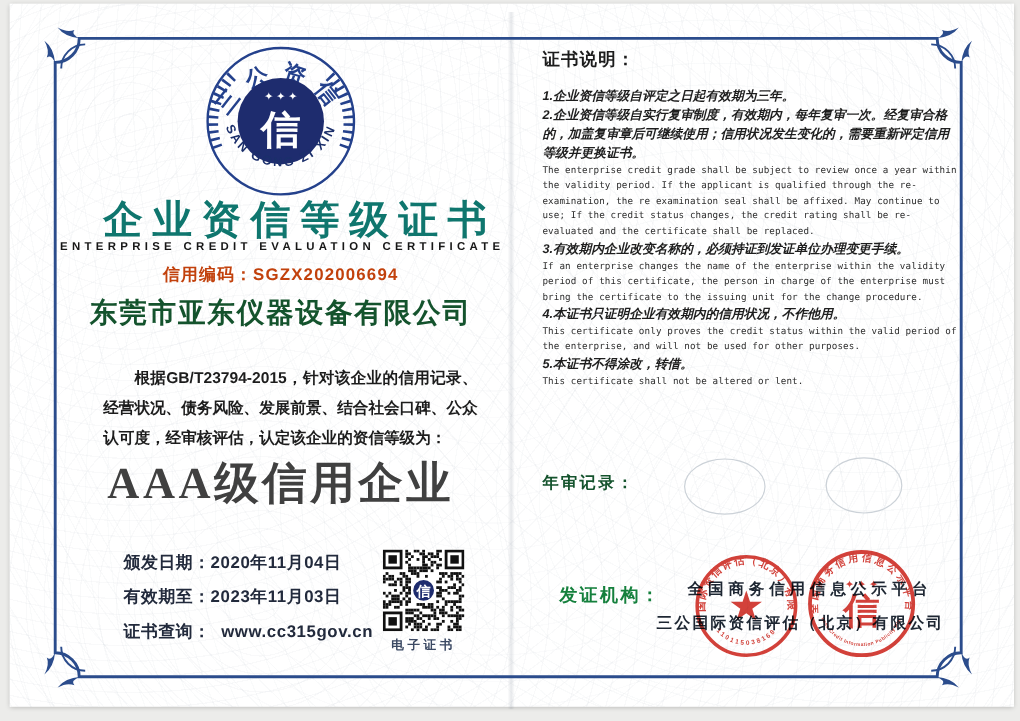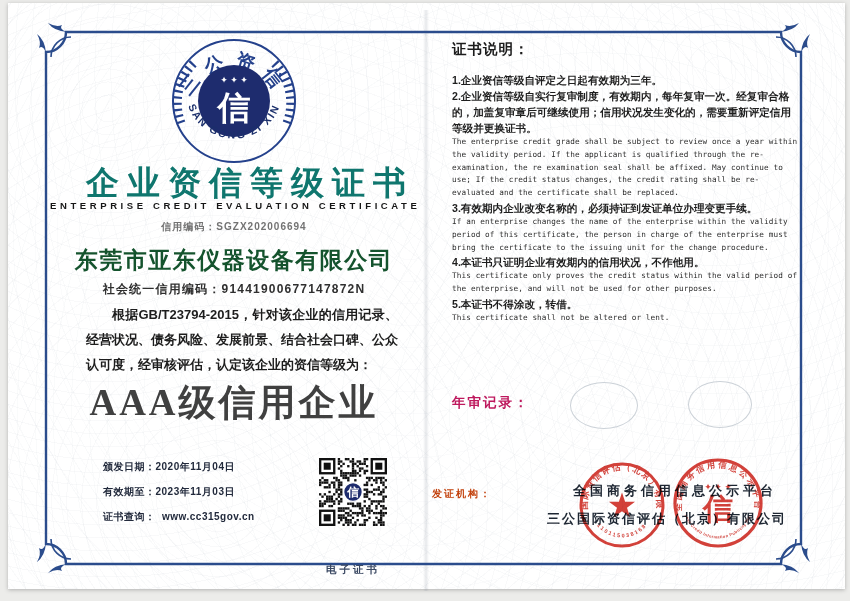--- a/index.html
+++ b/index.html
@@ -17,46 +17,46 @@
       repeating-radial-gradient(circle at 48% 40%, rgba(170,180,192,.09) 0 1px, transparent 1px 22px);}
   .fold{position:absolute;left:423px;top:10px;width:6px;bottom:10px;
     background:linear-gradient(90deg,transparent,rgba(120,130,145,.18) 50%,transparent);}
   svg.frame{position:absolute;left:0;top:0;pointer-events:none;}
   .abs{position:absolute;}
   
   .title{left:64px;top:161px;width:372px;text-align:center;font-size:33px;font-weight:bold;
     letter-spacing:8px;color:#0f766e;font-family:"Liberation Sans",sans-serif;white-space:nowrap;}
   .subtitle{left:50px;top:200px;width:368px;text-align:right;font-size:9.5px;font-weight:bold;
     letter-spacing:3.6px;color:#161616;white-space:nowrap;}
-  .creditline{left:50px;top:220px;width:368px;text-align:center;font-size:10px;font-weight:bold;
-    color:#737373;letter-spacing:1px;}
+  .creditline{left:50px;top:220px;width:368px;text-align:center;font-size:14px;font-weight:bold;
+    color:#c2410c;letter-spacing:1px;}
   .company{left:40px;top:245px;width:388px;text-align:center;font-size:23px;font-weight:bold;
     color:#14532d;letter-spacing:1.5px;white-space:nowrap;}
   .socialline{left:40px;top:281px;width:388px;text-align:center;font-size:12px;font-weight:bold;
     color:#2f2f2f;letter-spacing:1.2px;white-space:nowrap;}
   .statement{left:86px;top:302px;width:312px;font-size:13px;line-height:25px;font-weight:600;
     color:#1d1d1d;text-align:justify;text-indent:2em;}
   .rating{left:60px;top:378px;width:348px;text-align:center;font-size:37px;font-weight:bold;
     color:#404040;letter-spacing:3px;font-family:"Liberation Serif","DejaVu Serif",serif;white-space:nowrap;}
-  .dates div{font-size:10px;font-weight:bold;color:#222a3c;margin-bottom:11px;letter-spacing:.5px;}
+  .dates div{font-size:14px;font-weight:bold;color:#222a3c;margin-bottom:11px;letter-spacing:.5px;}
   .dates{left:103px;top:460px;}
   .qrwrap{left:319px;top:458px;width:68px;height:68px;}
   .qrcap{left:311px;top:531px;width:84px;text-align:center;font-size:10.5px;color:#3b4963;
-    letter-spacing:3px;font-weight:600;margin-top:32px;}
+    letter-spacing:3px;font-weight:600;}
   
   .instr{left:452px;top:40px;width:347px;}
   .instr h2{font-size:14.5px;font-weight:bold;color:#1c1c1c;margin:0 0 13px 0;letter-spacing:1px;}
-  .item .zh{font-size:10.6px;font-weight:bold;color:#1e1e1e;line-height:16px;}
+  .item .zh{font-size:10.6px;font-weight:bold;color:#1e1e1e;line-height:16px;font-style:italic;}
   .item .en{font-size:7.7px;font-family:"DejaVu Sans Mono","Liberation Mono",monospace;
     color:#2d2d2d;line-height:12.8px;letter-spacing:.1px;}
-  .annual-label{left:452px;top:394px;font-size:13.5px;font-weight:bold;color:#be185d;letter-spacing:2px;}
+  .annual-label{left:452px;top:394px;font-size:13.5px;font-weight:bold;color:#14532d;letter-spacing:2px;}
   .oval{border:1px solid #ccd2d8;border-radius:50%;}
   .oval1{left:570px;top:382px;width:66px;height:45px;}
   .oval2{left:688px;top:381px;width:62px;height:45px;}
-  .issuer-label{left:432px;top:487px;font-size:10px;font-weight:bold;color:#c2410c;letter-spacing:2px;}
+  .issuer-label{left:466px;top:487px;font-size:15px;font-weight:bold;color:#15803d;letter-spacing:2px;}
   .issuer1{left:573px;top:482px;font-size:13px;font-weight:bold;color:#1d2632;letter-spacing:4px;white-space:nowrap;}
   .issuer2{left:547px;top:510px;font-size:13px;font-weight:bold;color:#1d2632;letter-spacing:2px;white-space:nowrap;}
   .seal{mix-blend-mode:multiply;opacity:.92;}
 </style>
 </head>
 <body>
 
 <div class="stage">
   <div class="paper"></div>
   <div class="fold"></div>
@@ -96,21 +96,20 @@
     </text>
   </svg>
 
   <div class="abs title">企业资信等级证书</div>
   <div class="abs subtitle">ENTERPRISE CREDIT EVALUATION CERTIFICATE</div>
 
   <div class="abs creditline"><span>信用编码：</span><span>SGZX202006694</span></div>
 
   <div class="abs company">东莞市亚东仪器设备有限公司</div>
 
-  <div class="abs socialline"><span>社会统一信用编码：</span><span>91441900677147872N</span></div>
 
   <div class="abs statement">根据GB/T23794-2015，针对该企业的信用记录、经营状况、债务风险、发展前景、结合社会口碑、公众认可度，经审核评估，认定该企业的资信等级为：</div>
 
   <div class="abs rating">AAA级信用企业</div>
 
   <div class="abs dates">
     <div><span>颁发日期：</span><span>2020年11月04日</span></div>
     <div><span>有效期至：</span><span>2023年11月03日</span></div>
     <div><span>证书查询：</span>&nbsp;&nbsp;<span>www.cc315gov.cn</span></div>
   </div>

